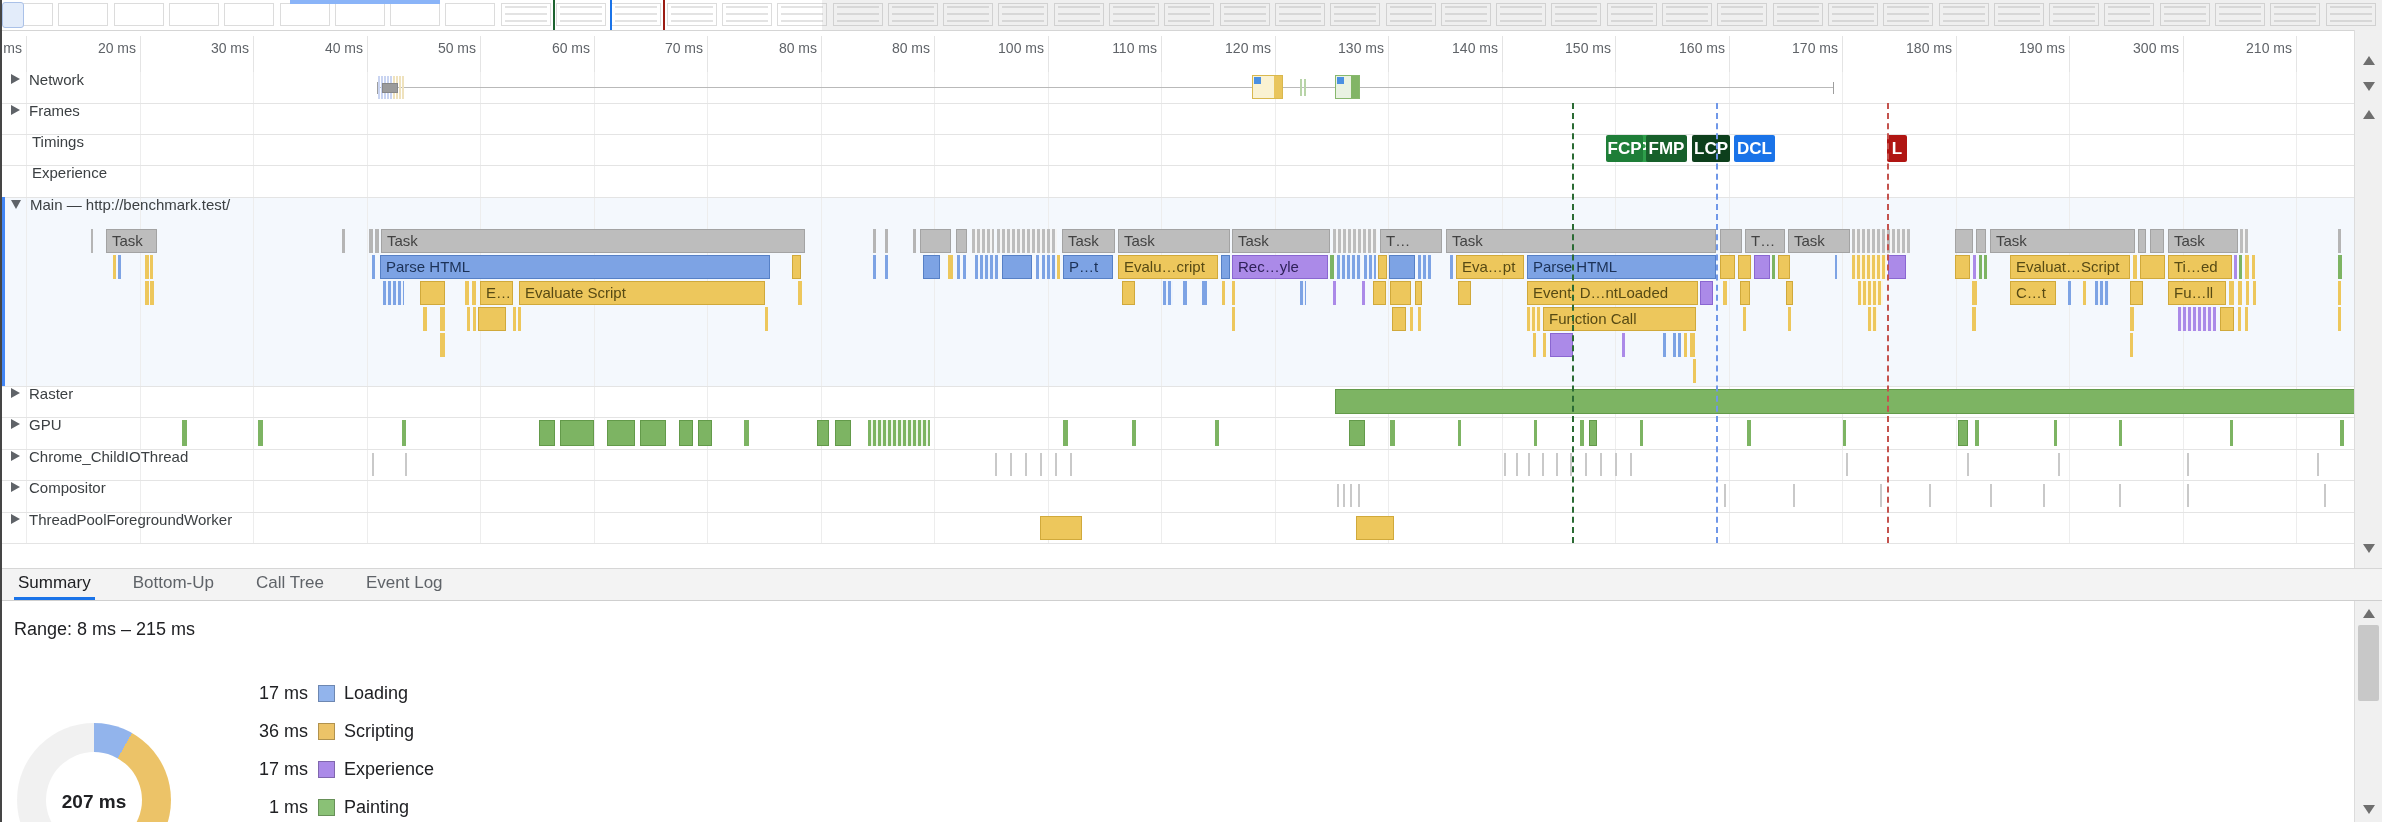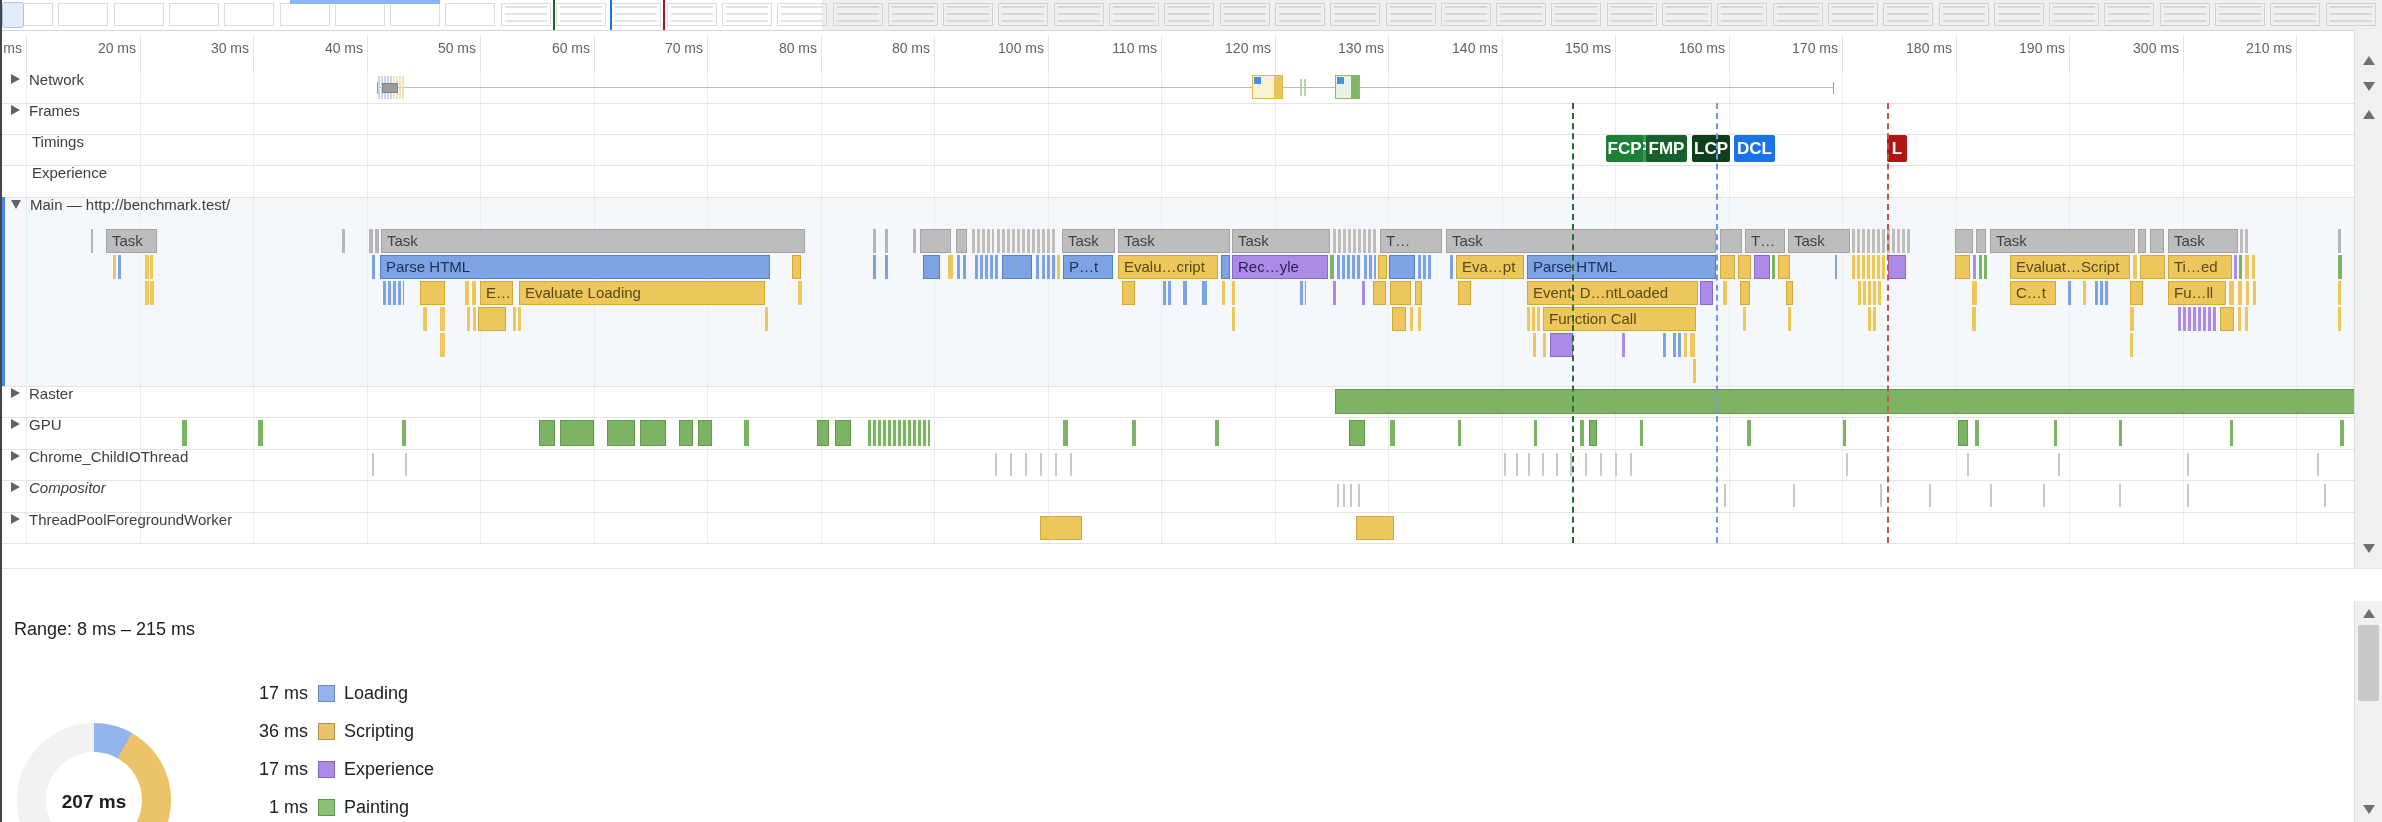--- a/index.html
+++ b/index.html
@@ -332,21 +332,21 @@
       <div class="bar c-y thin" style="left: 2245px; width: 4px; top: 27px; height: 24px;"></div>
       <div class="bar c-y thin" style="left: 2252px; width: 3px; top: 27px; height: 24px;"></div>
       <div class="bar c-g thin" style="left: 2338px; width: 4px; top: 27px; height: 24px;"></div>
       <div class="bar c-y thin" style="left: 145px; width: 4px; top: 53px; height: 24px;"></div>
       <div class="bar c-y thin" style="left: 150px; width: 4px; top: 53px; height: 24px;"></div>
       <div class="bar c-bs" style="left: 383px; width: 21px; top: 53px; height: 24px;"></div>
       <div class="bar c-y" style="left: 420px; width: 25px; top: 53px; height: 24px;"></div>
       <div class="bar c-y thin" style="left: 465px; width: 4px; top: 53px; height: 24px;"></div>
       <div class="bar c-y thin" style="left: 472px; width: 4px; top: 53px; height: 24px;"></div>
       <div class="bar c-y" style="left: 480px; width: 33px; top: 53px; height: 24px;">E…</div>
-      <div class="bar c-y" style="left: 519px; width: 246px; top: 53px; height: 24px;">Evaluate Loading</div>
+      <div class="bar c-y" style="left: 519px; width: 246px; top: 53px; height: 24px;">Evaluate Script</div>
       <div class="bar c-y thin" style="left: 798px; width: 4px; top: 53px; height: 24px;"></div>
       <div class="bar c-y" style="left: 1122px; width: 13px; top: 53px; height: 24px;"></div>
       <div class="bar c-bs" style="left: 1163px; width: 10px; top: 53px; height: 24px;"></div>
       <div class="bar c-b thin" style="left: 1183px; width: 4px; top: 53px; height: 24px;"></div>
       <div class="bar c-b thin" style="left: 1202px; width: 5px; top: 53px; height: 24px;"></div>
       <div class="bar c-y thin" style="left: 1222px; width: 3px; top: 53px; height: 24px;"></div>
       <div class="bar c-y thin" style="left: 1232px; width: 3px; top: 53px; height: 24px;"></div>
       <div class="bar c-bs" style="left: 1300px; width: 6px; top: 53px; height: 24px;"></div>
       <div class="bar c-p thin" style="left: 1333px; width: 3px; top: 53px; height: 24px;"></div>
       <div class="bar c-p thin" style="left: 1362px; width: 3px; top: 53px; height: 24px;"></div>
@@ -515,41 +515,47 @@
         <span>Raster</span>
       </div>
       <div class="trklabel" style="top: 414px;">
         <span class="tri-r"></span>
         <span>GPU</span>
       </div>
       <div class="trklabel" style="top: 446px;">
         <span class="tri-r"></span>
         <span>Chrome_ChildIOThread</span>
       </div>
-      <div class="trklabel" style="top: 477px; font-style: italic;">
+      <div class="trklabel" style="top: 477px;">
         <span class="tri-r"></span>
         <span>Compositor</span>
       </div>
       <div class="trklabel" style="top: 509px;">
         <span class="tri-r"></span>
         <span>ThreadPoolForegroundWorker</span>
       </div>
     </div>
   <div id="markerslayer">
       <div class="vmarker" style="left: 1572px; border-color: rgb(43, 107, 52);"></div>
       <div class="vmarker" style="left: 1716px; border-color: rgb(112, 151, 232);"></div>
       <div class="vmarker" style="left: 1887px; border-color: rgb(196, 82, 77);"></div>
     </div>
   <div id="selbar"></div>
   <div id="vscroll1" class="vscroll" style="top:30px;height:538px;">
     <div class="sb-up" style="top:26px;"></div>
     <div class="sb-down" style="top:52px;"></div>
     <div class="sb-up" style="top:80px;"></div>
     <div class="sb-down" style="top:514px;"></div>
   </div>
+  <div id="tabbar">
+      <div class="tab active">Summary</div>
+      <div class="tab">Bottom-Up</div>
+      <div class="tab">Call Tree</div>
+      <div class="tab">Event Log</div>
+    </div>
   <div id="summary">
     <div id="rangeText">Range: 8 ms – 215 ms</div>
     <div id="donut" style="background: conic-gradient(rgb(146, 180, 236) 0deg, rgb(146, 180, 236) 29.5652deg, rgb(236, 195, 104) 29.5652deg, rgb(236, 195, 104) 177.391deg, rgb(171, 138, 232) 177.391deg, rgb(171, 138, 232) 206.957deg, rgb(138, 193, 118) 206.957deg, rgb(138, 193, 118) 208.696deg, rgb(241, 241, 241) 208.696deg, rgb(241, 241, 241) 360deg);">
       <div id="donut-hole"></div>
       <div id="donut-center">207 ms</div>
     </div>
     <div id="legend">
         <div class="leg-row" style="left: 238px; top: 80px;">
           <span class="leg-val">17 ms</span>
           <span class="leg-swatch" style="background: rgb(146, 180, 236);"></span>

